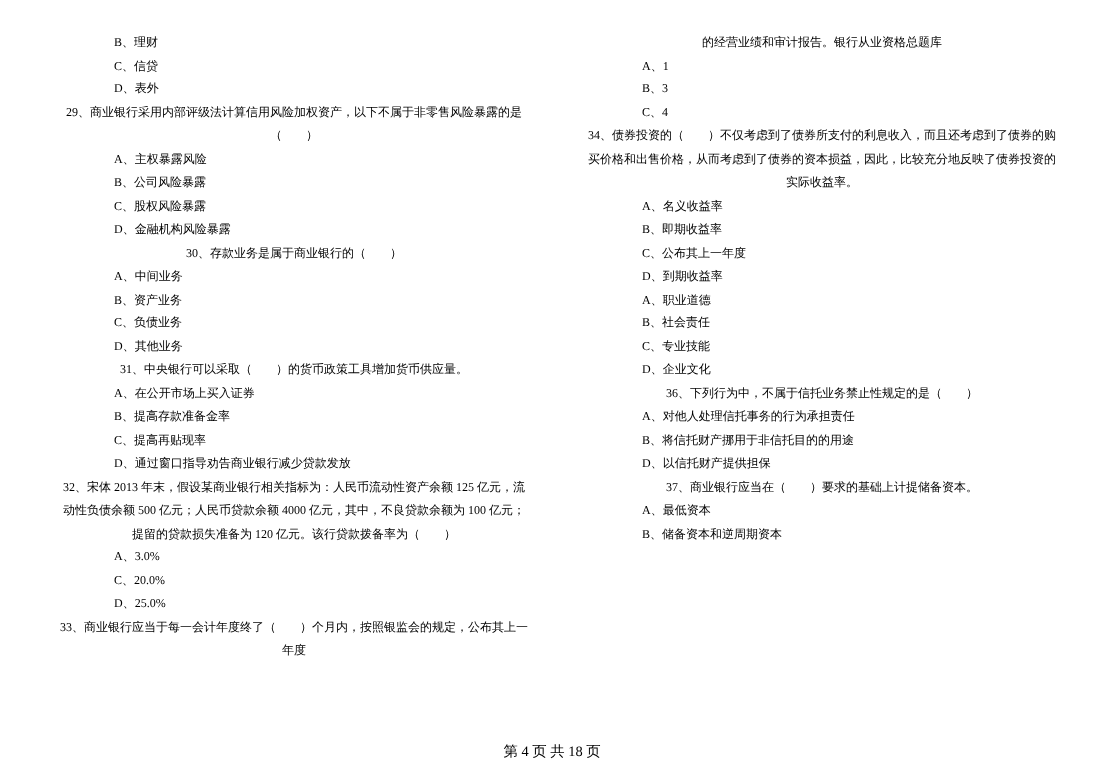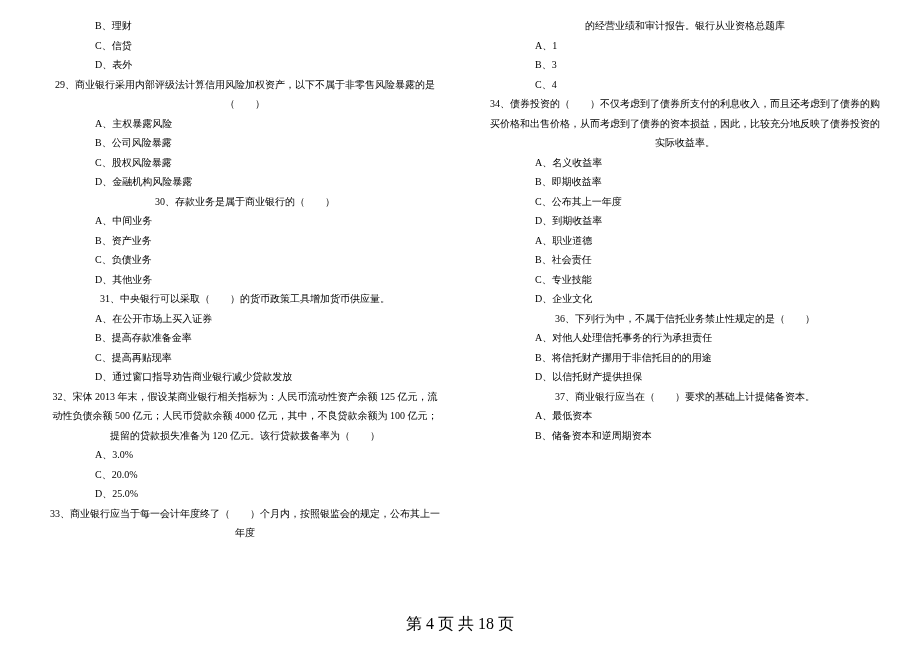--- a/index.html
+++ b/index.html
@@ -8,41 +8,41 @@
       height: 650px;
       background: #ffffff;
       font-family: "SimSun", "宋体", serif;
       font-size: 10px;
       color: #000000;
       position: relative;
       overflow: hidden;
     }
     .page {
       display: flex;
-      padding: 16px 40px 30px 40px;
+      padding: 26px 40px 30px 40px;
       gap: 40px;
     }
     .col {
       flex: 1;
       line-height: 1.95;
     }
     .option {
       padding-left: 55px;
     }
     .question {
       padding-left: 10px;
       text-align: center;
     }
     .footer {
       position: absolute;
       bottom: 15px;
       left: 0;
       right: 0;
       text-align: center;
-      font-size: 16px;
+      font-size: 12px;
     }
   </style>
 </head>
 <body>
 
 <div class="page">
   <div class="col">
     <div class="option">B、理财</div>
     <div class="option">C、信贷</div>
     <div class="option">D、表外</div>

